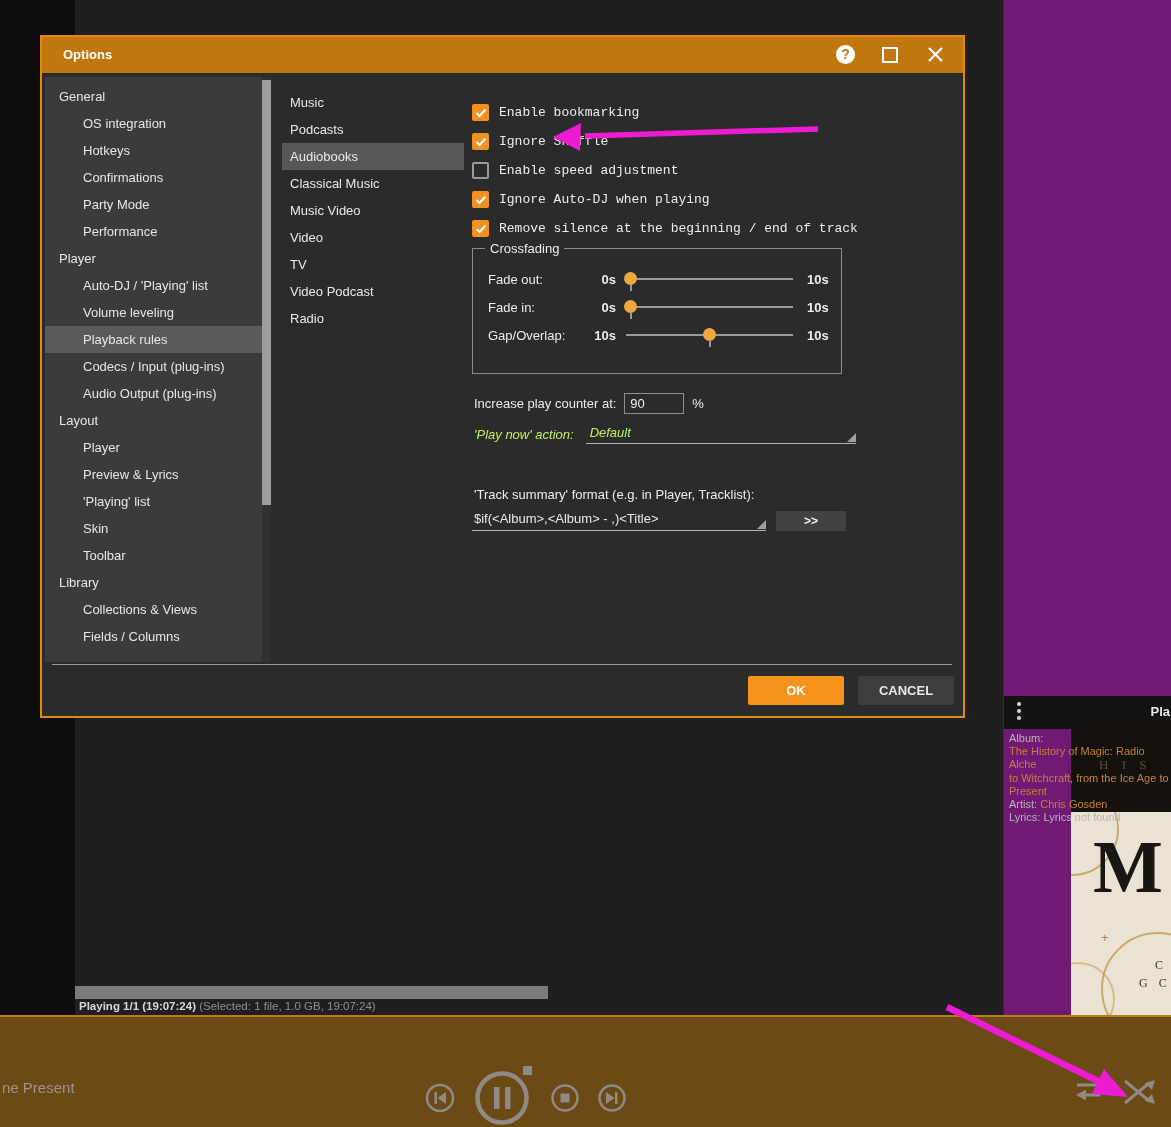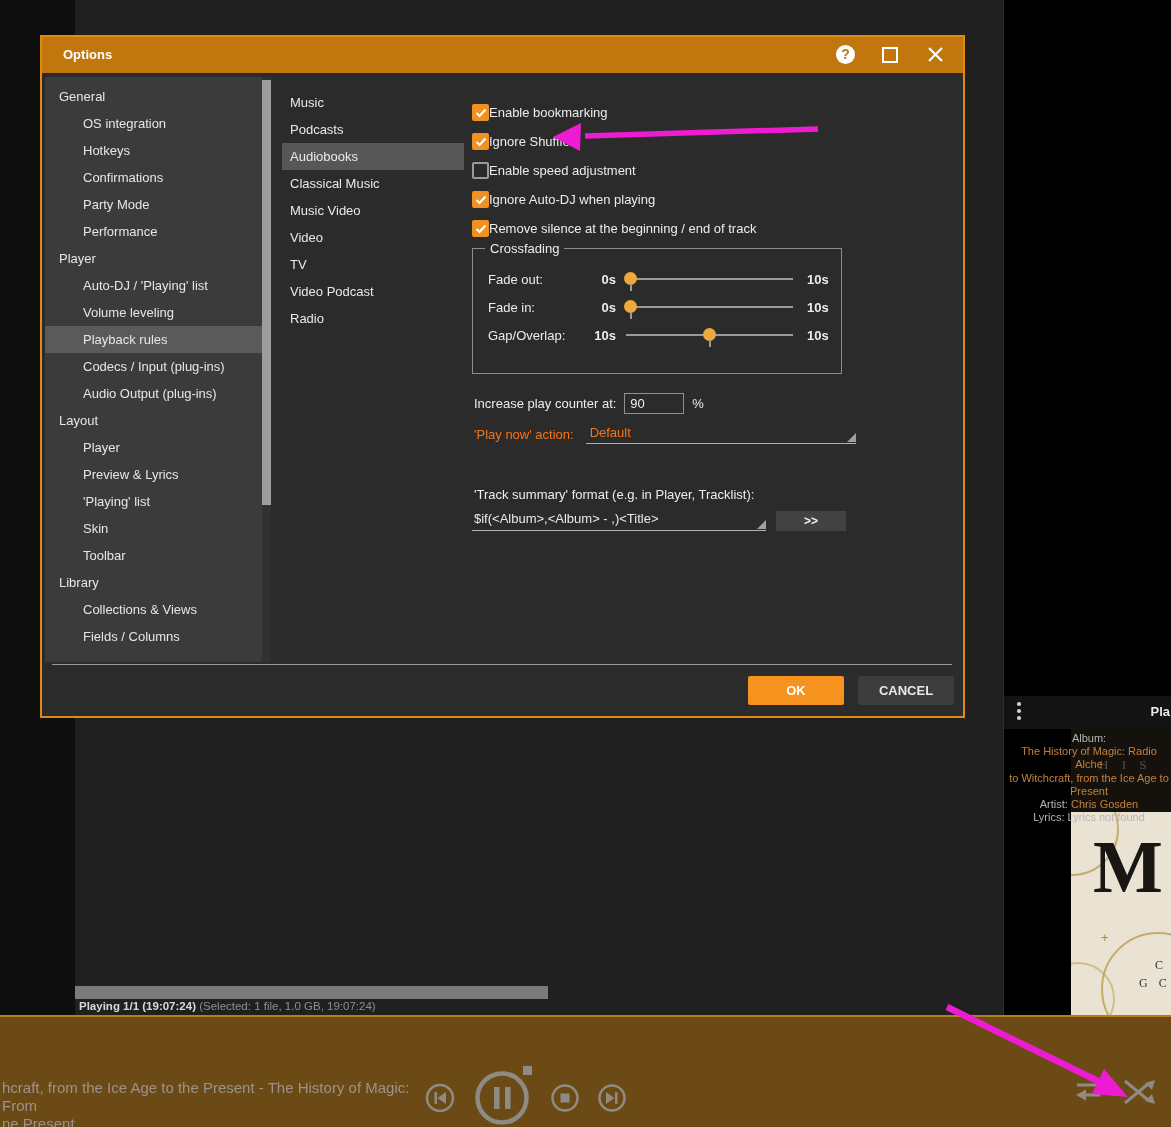--- a/index.html
+++ b/index.html
@@ -8,21 +8,21 @@
   .abs{position:absolute;}
 
   
   #left-strip{left:0;top:0;width:75px;height:1015px;background:#0e0e0e;}
   #status-scroll{left:75px;top:986px;width:473px;height:13px;background:#7b7b7b;}
   #status-text{left:79px;top:1000px;font-size:11.5px;white-space:nowrap;}
   #status-text .strong{color:#d8d8d8;font-weight:700;}
   #status-text .dim{color:#8f8f8f;}
 
   
-  #right-panel{left:1003px;top:0;width:168px;height:1015px;background:#000000;border-left:1px solid #2e2e2e;text-align:center;}
+  #right-panel{left:1003px;top:0;width:168px;height:1015px;background:#701a75;border-left:1px solid #2e2e2e;}
   #rp-header{position:absolute;left:0;top:696px;width:100%;height:33px;background:#131313;}
   #rp-kebab{position:absolute;left:13px;top:6px;width:4px;}
   #rp-kebab i{display:block;width:3.5px;height:3.5px;border-radius:50%;background:#cfcfcf;margin:0 0 3.5px 0;}
   #rp-title{position:absolute;right:2px;top:8px;color:#e8e8e8;font-weight:700;font-size:13px;}
   #rp-info{position:absolute;left:5px;top:732px;width:160px;font-size:11px;line-height:13.2px;z-index:3;}
   .rp-gray{color:#b5b5b5;} .rp-orange{color:#c5803a;}
   #cover-dim{position:absolute;left:67px;top:729px;width:101px;height:83px;background:#15120e;z-index:1;}
   #cover-his{position:absolute;left:28px;top:28px;color:#584f40;font-family:"Liberation Serif",serif;
              font-size:13px;letter-spacing:5px;}
   #cover{position:absolute;left:67px;top:812px;width:101px;height:203px;background:#eae3d4;overflow:hidden;z-index:1;}
@@ -60,21 +60,21 @@
   #side-sb{position:absolute;left:220px;top:40px;width:9px;height:585px;background:#313131;}
   #side-sb .thumb{position:absolute;left:0;top:3px;width:9px;height:425px;background:#9d9d9d;}
 
   
   #media-list{position:absolute;left:240px;top:52px;width:182px;}
   .media-item{height:27px;line-height:27px;padding-left:8px;font-size:13px;color:#e9e9e9;white-space:nowrap;}
   .media-item.selected{background:#575757;}
 
   
   #cb-list{position:absolute;left:430px;top:61px;}
-  .cb-row{display:flex;align-items:center;height:29px;}
+  .cb-row{display:flex;align-items:center;height:29px;gap:10px;font-family:Liberation Mono, monospace;}
   .cb-box{width:17px;height:17px;border-radius:2px;box-sizing:border-box;flex:0 0 17px;}
   .cb-box.on{background:#f09123;display:flex;align-items:center;justify-content:center;}
   .cb-box.off{border:2px solid #9a9a9a;background:transparent;}
   .cb-label{font-size:13px;color:#ececec;white-space:nowrap;}
 
   
   #cf{position:absolute;left:430px;top:211px;width:370px;height:126px;border:1px solid #8c8c8c;box-sizing:border-box;}
   #cf-legend{position:absolute;left:12px;top:-8px;background:#2b2b2b;padding:0 5px;color:#ececec;font-size:13px;}
   #cf-rows{position:absolute;left:0;top:16px;width:100%;}
   .cf-row{display:flex;align-items:center;height:28px;padding-left:15px;}
@@ -82,21 +82,21 @@
   .cf-min{flex:0 0 28px;text-align:right;font-size:13px;font-weight:700;color:#ececec;margin-right:10px;}
   .cf-track{position:relative;width:167px;height:2px;background:#9a9a9a;}
   .cf-thumb{position:absolute;top:-6px;width:13px;height:13px;border-radius:50%;background:#efa83d;}
   .cf-thumb::after{content:"";position:absolute;left:6px;top:12px;width:1.5px;height:7px;background:#9a9a9a;}
   .cf-max{margin-left:14px;font-size:13px;font-weight:700;color:#ececec;}
 
   
   #pc-row{position:absolute;left:432px;top:356px;display:flex;align-items:center;gap:8px;font-size:13px;color:#ececec;}
   #pc-input{width:48px;height:17px;background:#2b2b2b;border:1px solid #8f8f8f;color:#eee;font-size:13px;
             font-family:"Liberation Sans",sans-serif;padding:1px 5px;}
-  #pn-row{position:absolute;left:432px;top:388px;display:flex;align-items:flex-end;font-size:13px;color:#f97316;}
+  #pn-row{position:absolute;left:432px;top:388px;display:flex;align-items:flex-end;font-size:13px;color:#bef264;font-style:italic;}
   #pn-label{margin-right:12px;padding-bottom:2px;}
   #pn-combo{position:relative;width:266px;border-bottom:1px solid #b0b0b0;padding:0 0 3px 4px;}
   .corner-tri{position:absolute;right:0;bottom:1px;width:0;height:0;border-left:9px solid transparent;border-bottom:9px solid #9f9f9f;}
 
   
   #ts-label{position:absolute;left:432px;top:450px;font-size:13px;color:#ececec;}
   #ts-row{position:absolute;left:430px;top:474px;display:flex;align-items:flex-end;}
   #ts-combo{position:relative;width:292px;border-bottom:1px solid #b0b0b0;padding:0 0 4px 2px;font-size:13px;color:#eaeaea;white-space:nowrap;}
   #ts-btn{margin-left:10px;width:70px;height:20px;background:#424242;color:#eee;font-size:12px;font-weight:700;
           text-align:center;line-height:20px;}
@@ -148,21 +148,20 @@
       <div class="rp-orange">Present</div>
       <div><span class="rp-gray">Artist:</span>
         <span class="rp-orange">Chris Gosden</span></div>
       <div><span class="rp-gray">Lyrics:</span>
         <span class="rp-gray">Lyrics not found</span></div>
     </div>
   </div>
 
   <div class="abs" id="player-bar">
     <div id="track-text">
-      <div>hcraft, from the Ice Age to the Present - The History of Magic: From</div>
       <div>ne Present</div>
     </div>
 
     <svg class="pb-ico" style="left:424px;top:65px;" width="32" height="32" viewBox="0 0 32 32">
       <circle cx="16" cy="16" r="13" fill="none" stroke="#8f8b84" stroke-width="2.5"></circle>
       <rect x="10.5" y="10" width="2.5" height="12" fill="#8f8b84"></rect>
       <polygon points="22,10 22,22 13.5,16" fill="#8f8b84"></polygon>
     </svg>
     <svg class="pb-ico" style="left:473px;top:52px;" width="58" height="58" viewBox="0 0 58 58">
       <circle cx="29" cy="29" r="24.5" fill="none" stroke="#8f8b84" stroke-width="4.5"></circle>

